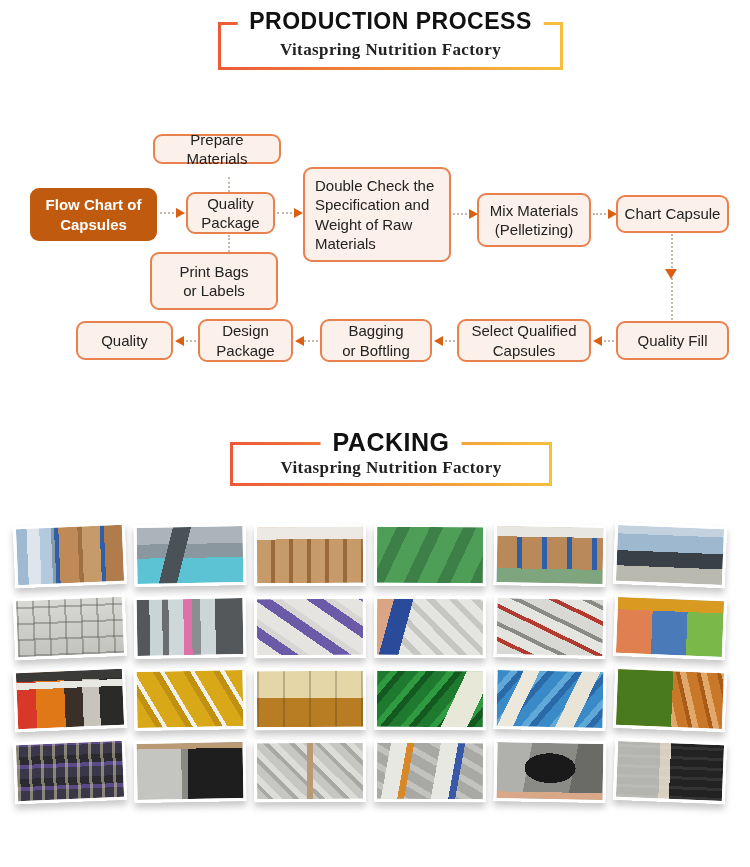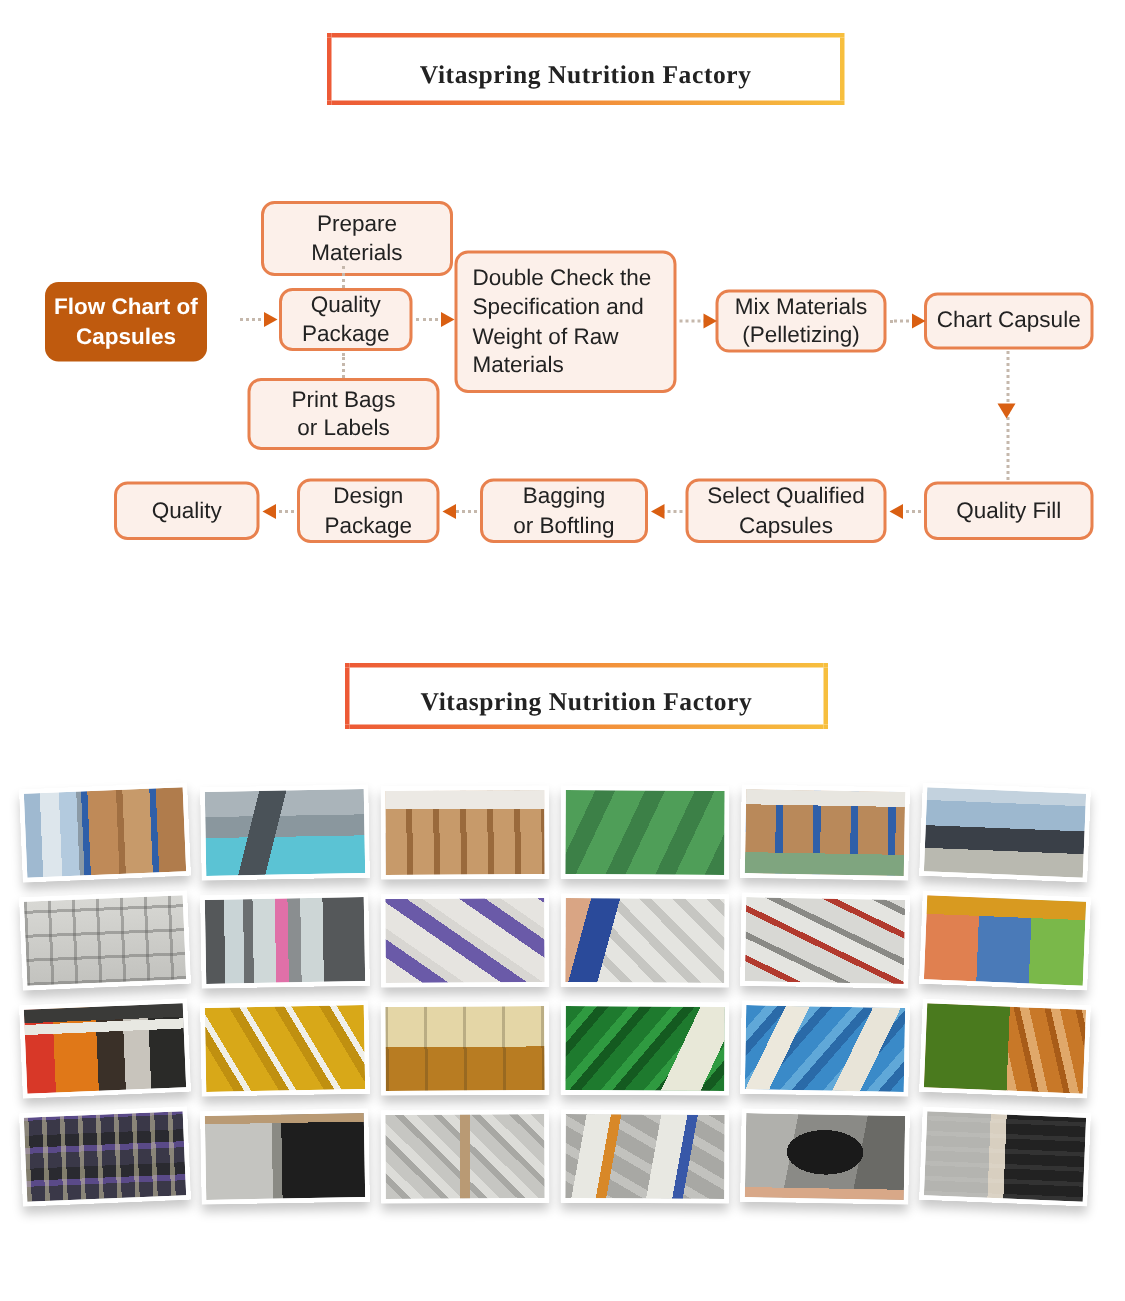--- a/index.html
+++ b/index.html
@@ -19,26 +19,26 @@
   #frame-production { left:218px; top:22px; width:345px; height:48px; }
   #frame-packing    { left:230px; top:442px; width:322px; height:44px; }
   #frame-packing .frame-title { font-size:25px; }
   #frame-packing .frame-sub { top:13px; }
 
   
   .fbox { position:absolute; display:flex; align-items:center; justify-content:center;
           text-align:center; white-space:pre-line; font-size:15px; line-height:1.28;
           color:#222; background:#fcf0ea; border:2px solid #e8814e; border-radius:9px; }
   .fbox.start { background:#bf5a0e; border:none; color:#fff; font-weight:bold; }
-  #n-start   { left:30px;  top:188px; width:108px; height:53px; }
-  #n-prepare { left:174px; top:134px; width:128px; height:50px; }
+  #n-start   { left:30px;  top:188px; width:127px; height:53px; }
+  #n-prepare { left:153px; top:134px; width:128px; height:30px; }
   #n-design  { left:186px; top:192px; width:89px;  height:42px; }
-  #n-print   { left:165px; top:252px; width:128px; height:48px; }
+  #n-print   { left:150px; top:252px; width:128px; height:58px; }
   #n-double  { left:303px; top:167px; width:148px; height:95px; justify-content:flex-start; text-align:left; padding-left:10px; }
-  #n-mix     { left:477px; top:193px; width:114px; height:42px; }
+  #n-mix     { left:477px; top:193px; width:114px; height:54px; }
   #n-fill    { left:616px; top:195px; width:113px; height:38px; }
   #n-quality { left:616px; top:321px; width:113px; height:39px; }
   #n-select  { left:457px; top:319px; width:134px; height:43px; }
   #n-bagging { left:320px; top:319px; width:112px; height:43px; }
   #n-outer   { left:198px; top:319px; width:95px;  height:43px; }
   #n-finish  { left:76px;  top:321px; width:97px;  height:39px; }
 
   .dot-h { position:absolute; height:0; border-top:2px dotted #c5b8ac; }
   .dot-v { position:absolute; width:0; border-left:2px dotted #c5b8ac; }
   .arr-r { position:absolute; width:0; height:0; border-left:9px solid #d95f12;
@@ -70,20 +70,21 @@
   .photo.col4 { transform:rotate(0.3deg); }
   .photo.col5 { transform:rotate(1deg); }
   .photo.col6 { transform:rotate(2.3deg); }
 </style>
 </head>
 <body>
 
 <div class="page">
 
   <div class="frame" id="frame-production">
+    <div class="frame-title">PRODUCTION PROCESS</div>
     <div class="frame-sub">Vitaspring Nutrition Factory</div>
   </div>
 
   <div>
     <div class="fbox start" id="n-start">Flow Chart of
 Capsules</div>
     <div class="fbox" id="n-prepare">Prepare
 Materials</div>
     <div class="fbox" id="n-design">Quality
 Package</div>
@@ -121,20 +122,21 @@
     <div class="arr-l" id="a6"></div>
     <div class="dot-h" id="c6"></div>
     <div class="arr-l" id="a7"></div>
     <div class="dot-h" id="c7"></div>
     <div class="arr-l" id="a8"></div>
     <div class="dot-h" id="c8"></div>
     <div class="arr-l" id="a9"></div>
   </div>
 
   <div class="frame" id="frame-packing">
+    <div class="frame-title">PACKING</div>
     <div class="frame-sub">Vitaspring Nutrition Factory</div>
   </div>
 
   <div id="photo-grid">
       <div class="photo-row">
         <div class="photo col1" style="background: linear-gradient(to right, rgb(159, 185, 208) 0px, rgb(159, 185, 208) 10%, rgb(221, 230, 236) 10%, rgb(221, 230, 236) 22%, rgb(179, 202, 222) 22%, rgb(179, 202, 222) 33%, rgb(139, 154, 166) 33%, rgb(139, 154, 166) 36%, rgb(47, 95, 168) 36%, rgb(47, 95, 168) 40%, rgb(191, 138, 88) 40%, rgb(191, 138, 88) 58%, rgb(160, 111, 66) 58%, rgb(160, 111, 66) 62%, rgb(199, 154, 106) 62%, rgb(199, 154, 106) 79%, rgb(47, 95, 168) 79%, rgb(47, 95, 168) 83%, rgb(176, 124, 76) 83%, rgb(176, 124, 76) 100%);"></div>
         <div class="photo col2" style="background: linear-gradient(105deg, transparent 0px, transparent 30%, rgb(74, 82, 88) 30%, rgb(74, 82, 88) 45%, transparent 45%), linear-gradient(rgb(170, 180, 186) 0px, rgb(170, 180, 186) 30%, rgb(138, 151, 158) 30%, rgb(138, 151, 158) 55%, rgb(91, 195, 212) 55%, rgb(91, 195, 212) 100%);"></div>
         <div class="photo col3" style="background: linear-gradient(rgb(236, 233, 228) 0px, rgb(236, 233, 228) 22%, transparent 22%), repeating-linear-gradient(to right, rgb(199, 154, 106) 0px, rgb(199, 154, 106) 14px, rgb(154, 106, 60) 14px, rgb(154, 106, 60) 18px);"></div>
         <div class="photo col4" style="background: repeating-linear-gradient(115deg, rgb(79, 158, 88) 0px, rgb(79, 158, 88) 18px, rgb(60, 128, 71) 18px, rgb(60, 128, 71) 30px);"></div>
         <div class="photo col5" style="background: linear-gradient(rgb(232, 230, 224) 0px, rgb(232, 230, 224) 18%, transparent 18%, transparent 75%, rgb(127, 165, 127) 75%), repeating-linear-gradient(to right, rgb(185, 137, 90) 0px, rgb(185, 137, 90) 20px, rgb(47, 95, 168) 20px, rgb(47, 95, 168) 25px);"></div>

